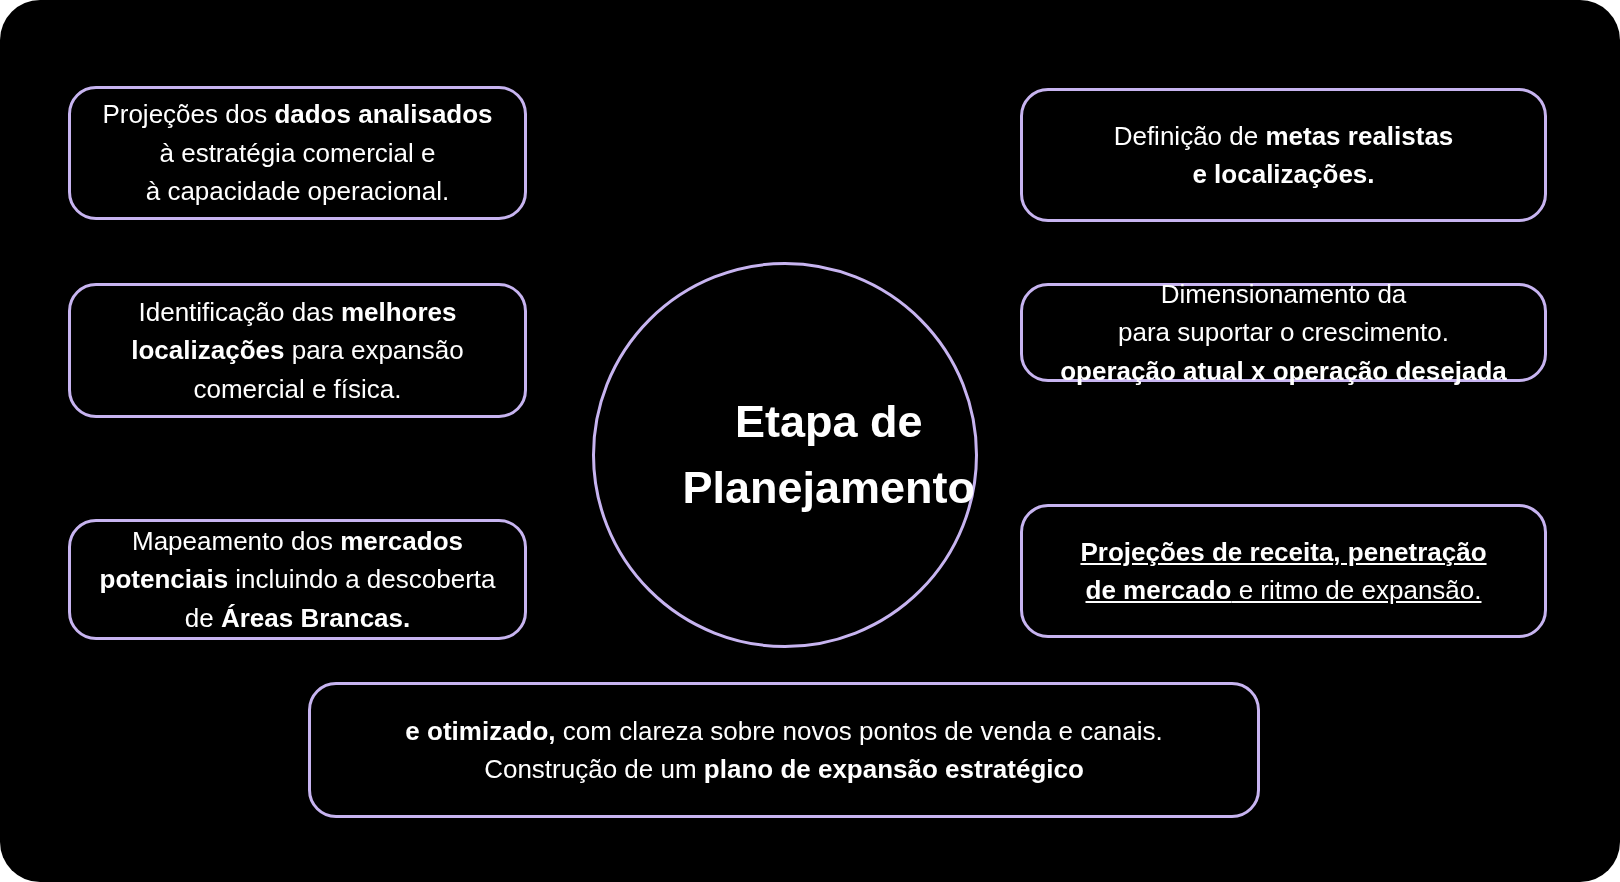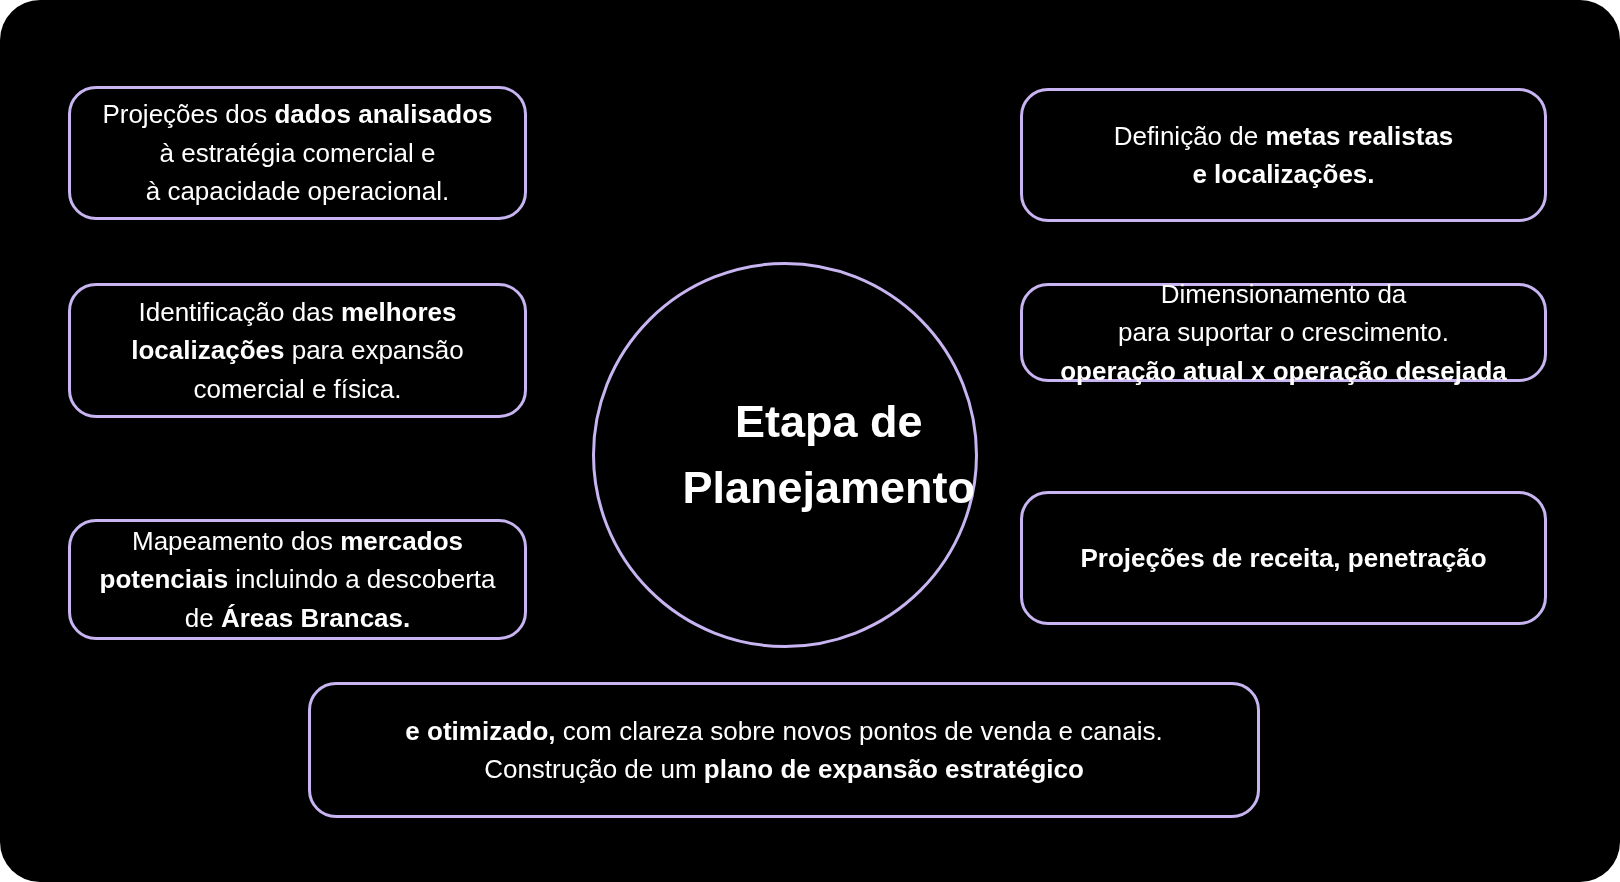--- a/index.html
+++ b/index.html
@@ -58,21 +58,21 @@
     text-align: center;
   }
   
   .box-l { left: 68px;  width: 459px; }
   .box-r { left: 1020px; width: 527px; }
   .b1 { top: 86px;  height: 134px; }
   .b2 { top: 283px; height: 135px; }
   .b3 { top: 479px; height: 121px; margin-top: 40px; }
   .b4 { top: 88px;  height: 134px; }
   .b5 { top: 283px; height: 99px; }
-  .b6 { top: 491px; height: 134px; }
+  .b6 { top: 504px; height: 134px; text-decoration: underline; }
   .b7 { left: 308px; top: 682px; width: 952px; height: 136px; }
 </style>
 </head>
 <body>
 
 <div class="canvas">
 
   <div class="box box-l b1">
       <div class="line"><span>Projeções dos </span><span class="bold">dados analisados</span></div>
       <div class="line"><span>à estratégia comercial e</span></div>
@@ -93,20 +93,21 @@
       <div class="line"><span>Definição de </span><span class="bold">metas realistas</span></div>
       <div class="line"><span class="bold">e localizações.</span></div>
     </div>
   <div class="box box-r b5">
       <div class="line"><span>Dimensionamento da</span></div>
       <div class="line"><span>para suportar o crescimento.</span></div>
       <div class="line"><span class="bold">operação atual x operação desejada</span></div>
     </div>
   <div class="box box-r b6">
       <div class="line"><span class="bold">Projeções de receita, penetração</span></div>
+      <div class="line"><span class="bold">de mercado</span><span> e ritmo de expansão.</span></div>
     </div>
 
   <div class="box b7">
       <div class="line"><span class="bold">e otimizado,</span><span> com clareza sobre novos pontos de venda e canais.</span></div>
       <div class="line"><span>Construção de um </span><span class="bold">plano de expansão estratégico</span></div>
     </div>
 
   <div class="circle">
     <div class="circle-title">
       <div>Etapa de</div>

